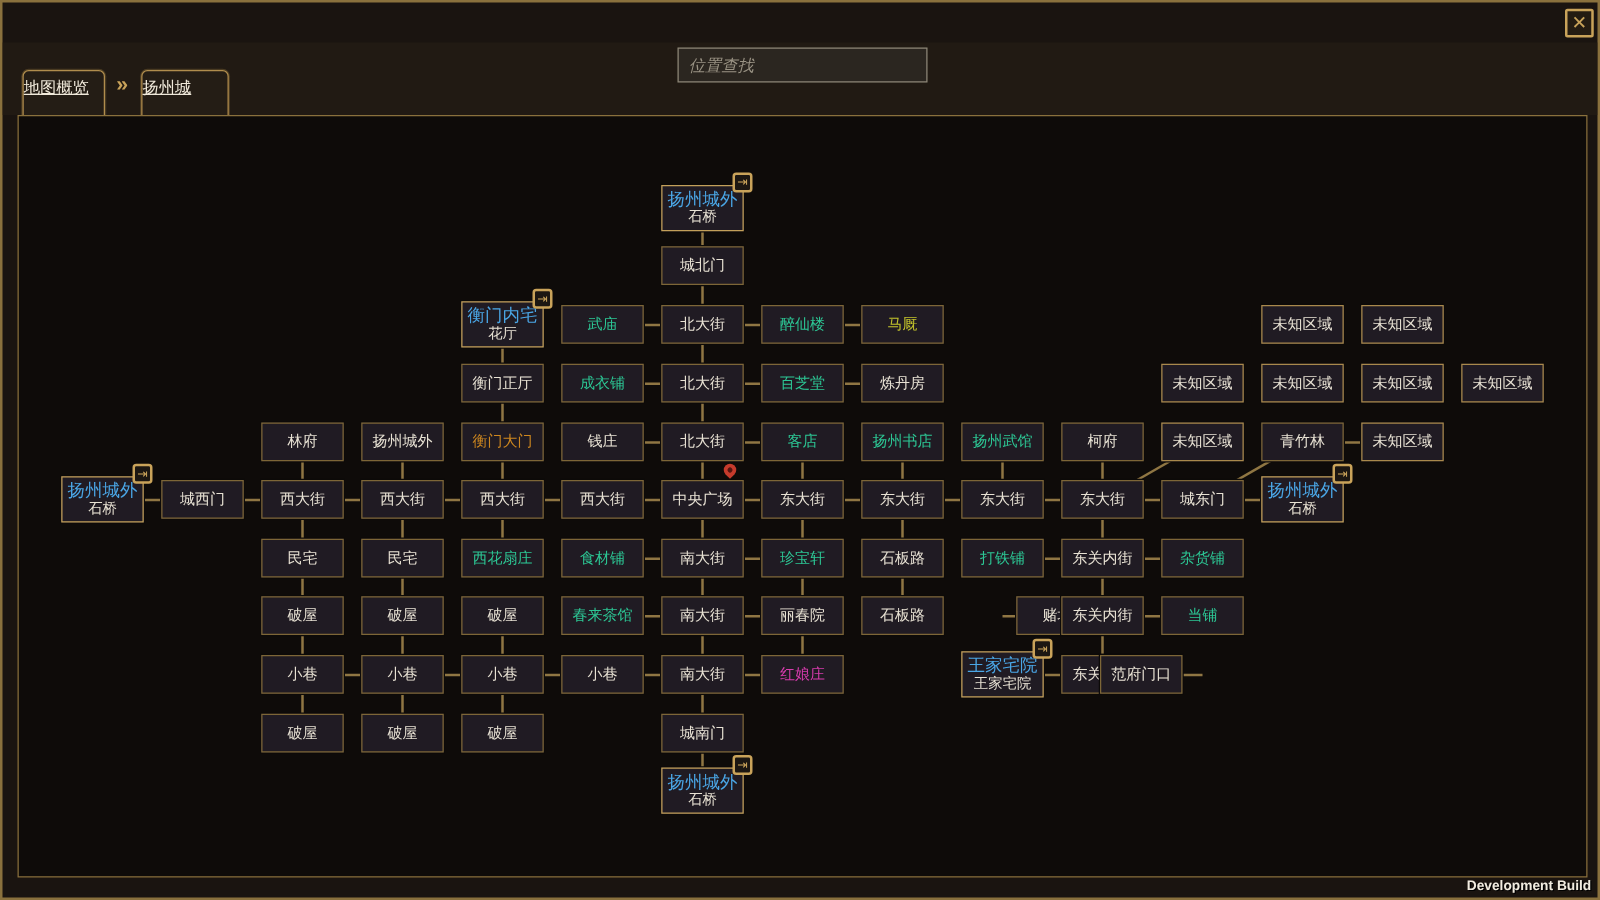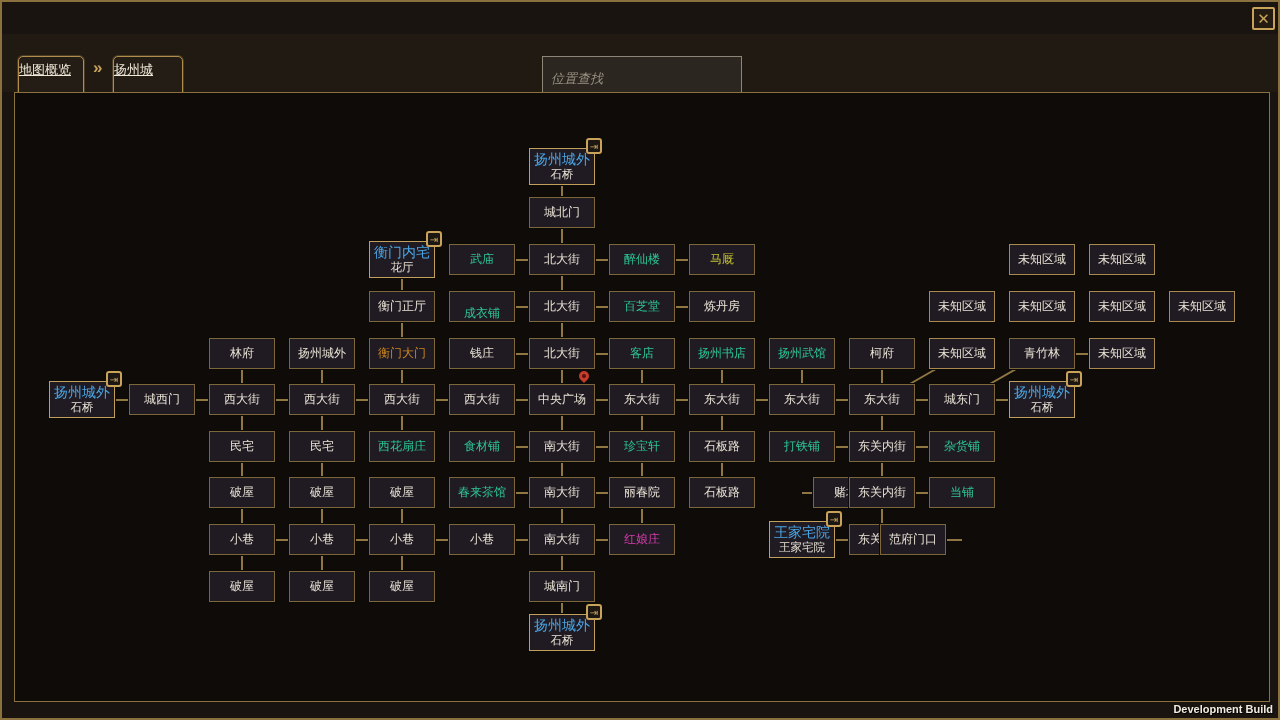--- a/index.html
+++ b/index.html
@@ -15,21 +15,21 @@
              border:2px solid #c9a35a;border-radius:2px;background:#241c12;
              color:#c9a35a;font-size:15px;line-height:19px;text-align:center;
              box-sizing:border-box;cursor:pointer;font-weight:bold;}
   
   .toolbar{position:absolute;left:0;top:32px;width:100%;height:58px;background:#211a13;}
   .crumb-btn{position:absolute;top:22px;height:44px;border:1px solid #b08d4d;
              border-radius:5px;background:#241d15;color:#f0e9da;font-size:13px;
              line-height:26px;box-sizing:border-box;cursor:pointer;
              box-shadow:0 0 0 1px #4a3b22;text-decoration:underline;}
   .crumb-sep{position:absolute;top:24px;color:#c9a35a;font-size:17px;font-weight:bold;}
-  .search-box{position:absolute;left:540px;top:22px;width:200px;height:44px;
+  .search-box{position:absolute;left:540px;top:4px;width:200px;height:28px;
               background:#2b2620;border:1px solid #8d8576;box-sizing:border-box;
               color:#a3a3a3;font-size:13px;padding:0 8px;outline:none;}
   .search-box::placeholder{color:#9a9384;font-style:italic;}
   
   .map-panel{position:absolute;left:12px;top:90px;width:1256px;height:610px;
              background:#0e0b09;border:1px solid #8a713d;box-sizing:border-box;z-index:0;}
   #map-layer{position:absolute;left:0;top:0;width:1280px;height:720px;z-index:1;pointer-events:none;}
   #edge-svg{position:absolute;left:0;top:0;pointer-events:none;}
   .node{position:absolute;width:66px;height:31px;background:#201b23;
         border:1px solid #7d6637;box-sizing:border-box;z-index:2;pointer-events:auto;
@@ -178,21 +178,21 @@
       </div>
       <div class="node unknown" style="left: 1007px; top: 242px;">
         <span class="t">未知区域</span>
       </div>
       <div class="node unknown" style="left: 1087px; top: 242px;">
         <span class="t">未知区域</span>
       </div>
       <div class="node" style="left: 367px; top: 289px;">
         <span class="t">衡门正厅</span>
       </div>
-      <div class="node shop" style="left: 447px; top: 289px; justify-content: flex-end;">
+      <div class="node shop" style="left: 447px; top: 289px;">
         <span class="t">成衣铺</span>
       </div>
       <div class="node" style="left: 527px; top: 289px;">
         <span class="t">北大街</span>
       </div>
       <div class="node shop" style="left: 607px; top: 289px;">
         <span class="t">百芝堂</span>
       </div>
       <div class="node" style="left: 687px; top: 289px;">
         <span class="t">炼丹房</span>

